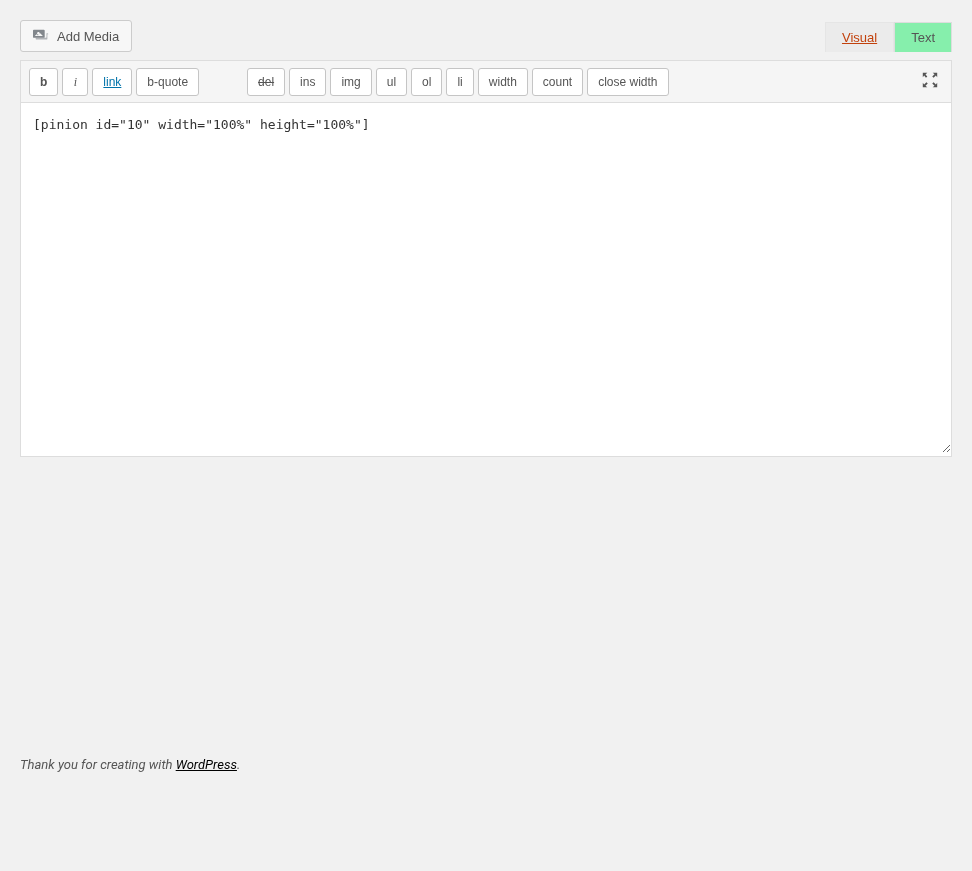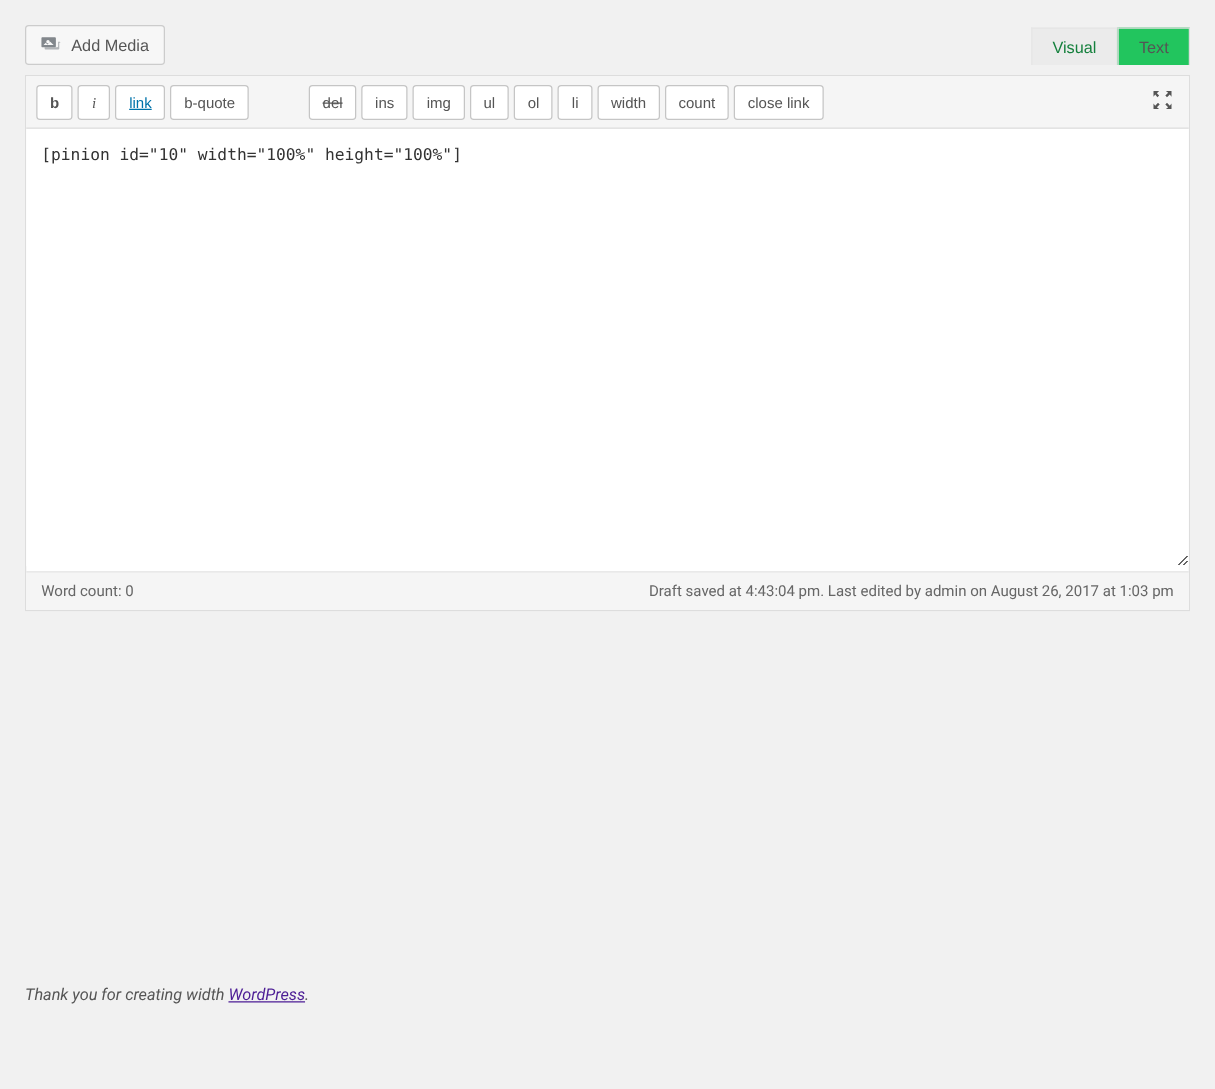--- a/index.html
+++ b/index.html
@@ -51,24 +51,25 @@
       color: #555;
       cursor: pointer;
       border: 1px solid transparent;
       border-bottom: none;
       background: transparent;
     }
     .tab.inactive {
       background: #ebebeb;
       border: 1px solid #e5e5e5;
       border-bottom: none;
-      color: #15803d;
+      color: #c2410c;
+      text-decoration: underline;
     }
     .tab.active {
-      background: #22c55e;
+      background: #86efac;
       border: 1px solid #ddd;
       border-bottom: none;
       color: #555;
     }
     .editor-wrapper {
       border: 1px solid #ddd;
       background: #fff;
       margin-top: 8px;
       position: relative;
     }
@@ -140,21 +141,21 @@
       font-size: 12px;
       color: #666;
     }
     .footer {
       margin-top: 300px;
       font-size: 13px;
       font-style: italic;
       color: #555;
     }
     .footer a {
-      color: #4c1d95;
+      color: #000000;
       text-decoration: underline;
     }
   </style>
 </head>
 <body>
 
 <div class="editor-container">
 
   <div class="top-bar">
     <button class="add-media-btn">
@@ -180,35 +181,31 @@
       <button class="qt-btn link">link</button>
       <button class="qt-btn">b-quote</button>
       <button class="qt-btn del">del</button>
       <button class="qt-btn">ins</button>
       <button class="qt-btn">img</button>
       <button class="qt-btn">ul</button>
       <button class="qt-btn">ol</button>
       <button class="qt-btn">li</button>
       <button class="qt-btn">width</button>
       <button class="qt-btn">count</button>
-      <button class="qt-btn">close link</button>
+      <button class="qt-btn">close width</button>
       <button class="fullscreen-btn">
         <span>
           <svg width="18" height="18" viewBox="0 0 20 20" fill="#555">
             <path d="M2 2h5L5 4l2 2-1.5 1.5L3.5 5 2 7V2zm16 0v5l-1.5-2-2.5 2.5L12.5 6 15 3.5 13 2h5zM2 18v-5l1.5 2 2.5-2.5L7.5 14 5 16.5 7 18H2zm16 0h-5l2-1.5-2.5-2.5L14 12.5l2.5 2.5L18 13v5z"></path>
           </svg>
         </span>
       </button>
     </div>
 
     <textarea class="content-area" style="">[pinion id="10" width="100%" height="100%"]</textarea>
 
-    <div class="status-bar">
-      <span>Word count: 0</span>
-      <span>Draft saved at 4:43:04 pm. Last edited by admin on August 26, 2017 at 1:03 pm</span>
-    </div>
   </div>
 
 </div>
 
 <div class="footer">
-  <span>Thank you for creating width </span><a href="#">WordPress</a><span>.</span>
+  <span>Thank you for creating with </span><a href="#">WordPress</a><span>.</span>
 </div>
 
 </body></html>

